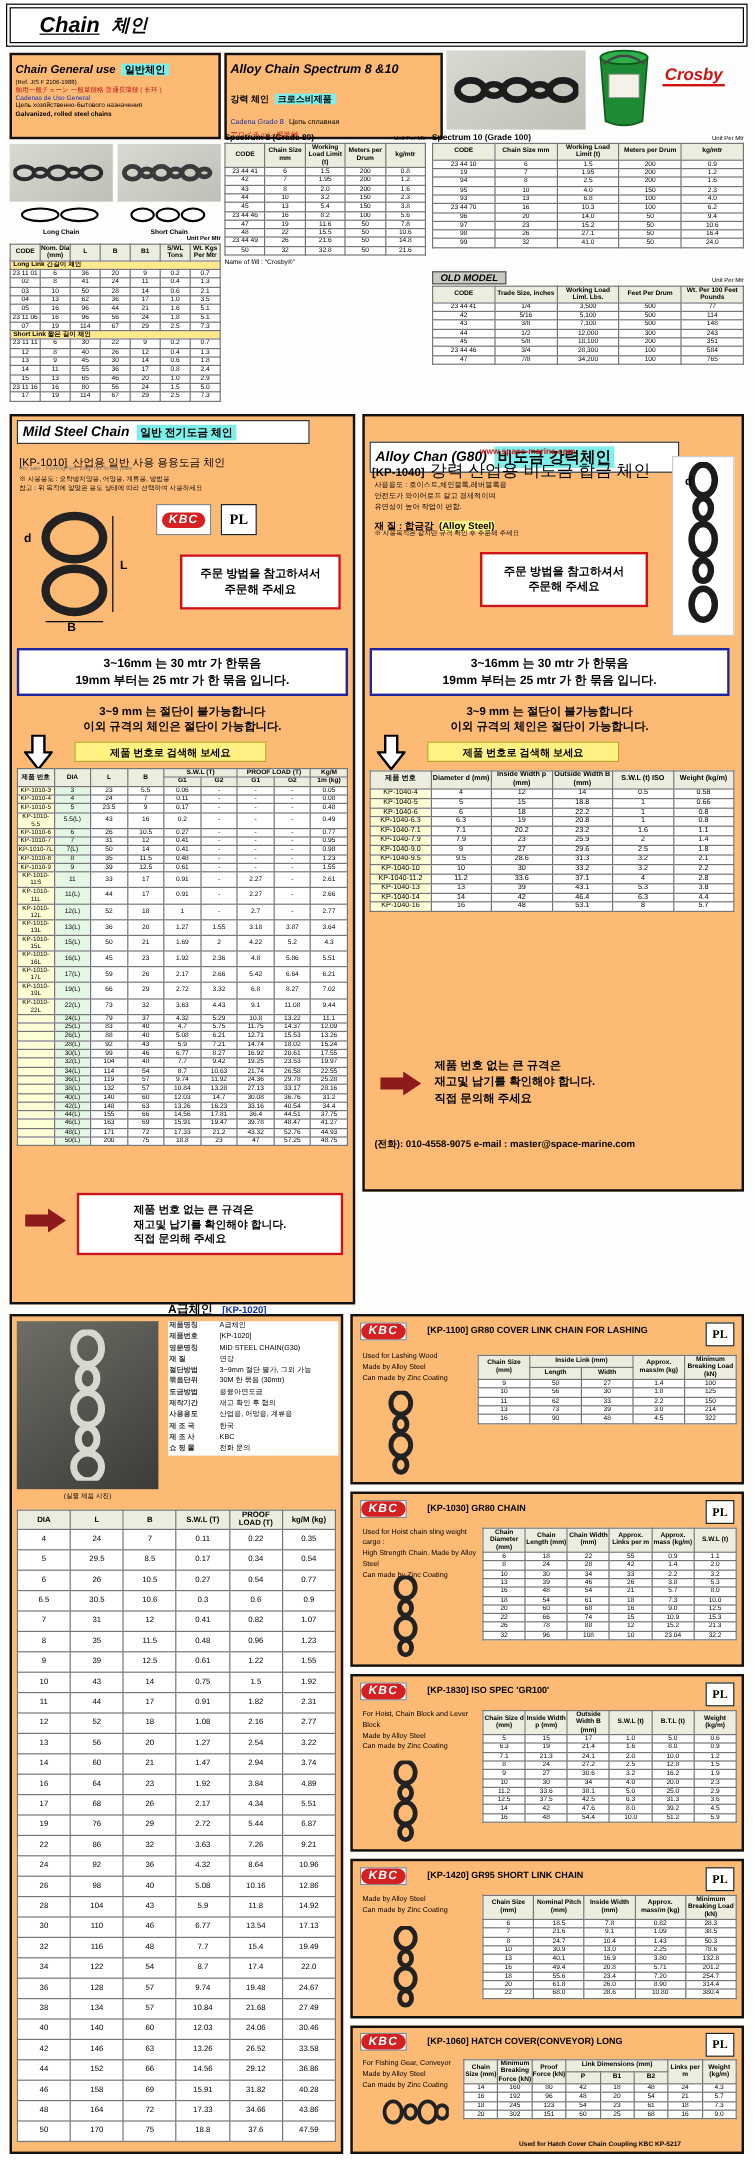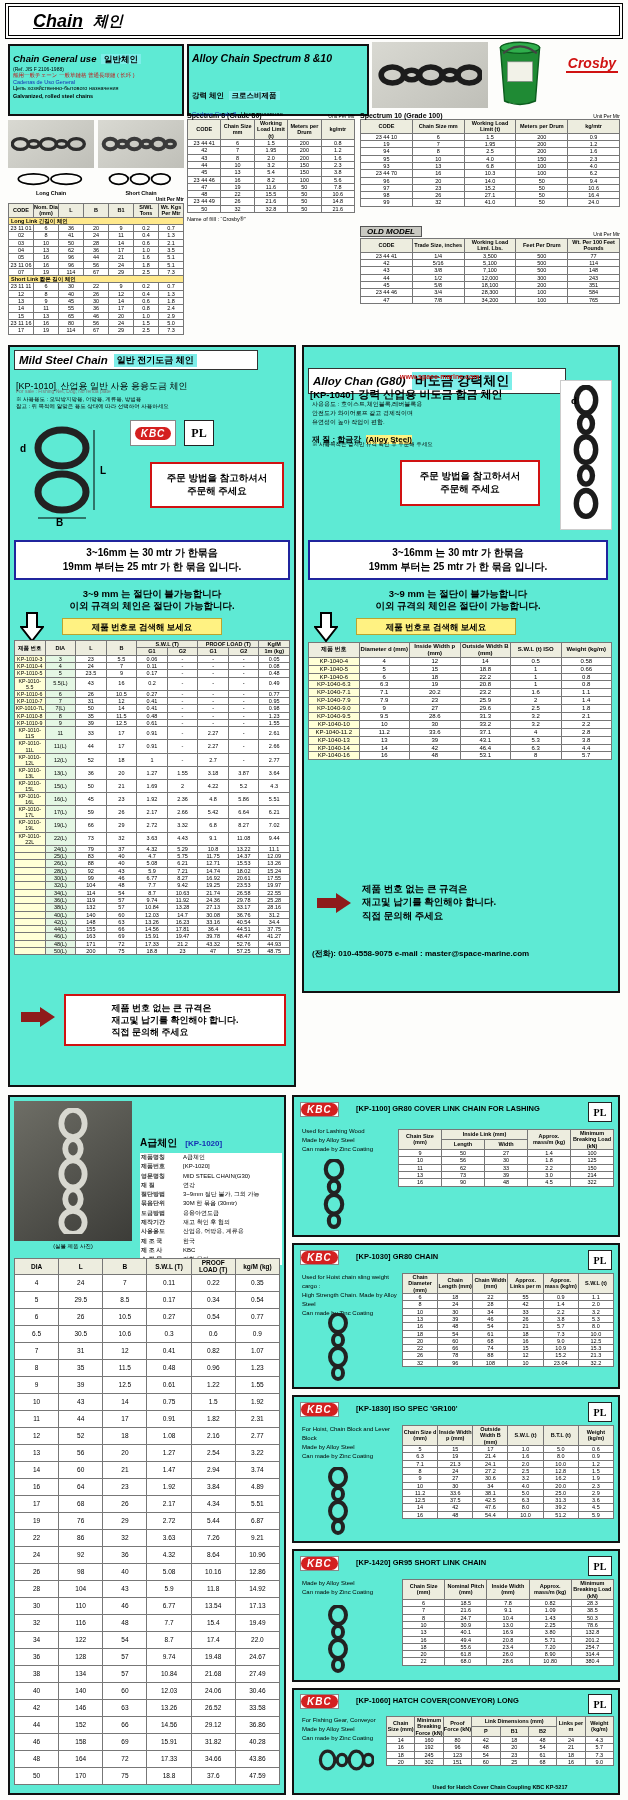--- a/index.html
+++ b/index.html
@@ -1,19 +1,19 @@
 <!DOCTYPE html>
 <html><head>
 <meta charset="utf-8">
 <style>
   *{box-sizing:border-box;margin:0;padding:0}
   html,body{background:#fdfdfb}
   body{width:628px;height:1800px;position:relative;font-family:"Liberation Sans",sans-serif;color:#000;overflow:hidden}
   .abs{position:absolute}
-  .bx{border:2px solid #111;background:#5eead4}
+  .bx{border:2px solid #111;background:#fdba74}
   .bx1{border:1px solid #333;background:#fff}
   .serif{font-family:Liberation Sans, sans-serif;font-style:italic;font-weight:700}
   .cy{background:#7deee9;padding:0 3px}
   .yel{background:#fff282}
   .ctr{text-align:center}
   table{border-collapse:collapse;width:100%;background:#fff;table-layout:fixed}
   th,td{border:1px solid #777;text-align:center;line-height:1.15;padding:0;overflow:hidden}
   thead th{background:#ededdf;font-weight:700}
   .t5 th,.t5 td{font-size:5.5px}
   .t6 th,.t6 td{font-size:6px}
@@ -238,21 +238,21 @@
           <td>29</td>
           <td>2.5</td>
           <td>7.3</td>
         </tr>
       </tbody>
   </table>
 </div>
 
 <div class="abs bx" style="left:187px;top:44px;width:182px;height:72px;padding:2px 3px">
   <div style="white-space:nowrap"><span class="serif" style="font-size:10.5px">Alloy Chain Spectrum 8 </span><span class="serif" style="font-size:10.5px">&amp;10</span></div>
-  <div style="white-space:nowrap;margin-top:18px"><span style="font-size:7.5px;font-weight:700">강력 체인</span>
+  <div style="white-space:nowrap;margin-top:6px"><span style="font-size:7.5px;font-weight:700">강력 체인</span>
   <span class="cy" style="font-size:7.5px;font-weight:700">크로스비제품</span></div>
   <div style="white-space:nowrap"><span style="font-size:6px;color:#1430b4">Cadena Grado 8</span>
   <span style="font-size:6px">Цепь сплавная</span></div>
   <div style="font-size:6px;color:#c01818">アロイチェン   鍛造鏈</div>
   <div style="font-size:5.5px;font-weight:700;margin-top:2px">Made from a heat treated alloy steel</div>
 </div>
 <div class="abs photo" style="left:372px;top:42px;width:116px;height:66px">
   <svg width="104" height="40" viewBox="0 0 130 40">
       <g fill="none" stroke="#1c1c1c" stroke-width="7">
         <ellipse cx="18" cy="20" rx="14" ry="10"></ellipse>
@@ -264,21 +264,21 @@
     </svg>
 </div>
 <div class="abs" style="left:492px;top:36px;width:56px;height:74px">
   <svg width="56" height="74" viewBox="0 0 40 52">
       <path d="M6 8 H34 L31 46 Q20 51 9 46 Z" fill="#1f8a34" stroke="#0c5c1e"></path>
       <ellipse cx="20" cy="8" rx="14" ry="4" fill="#2fae4c" stroke="#0c5c1e"></ellipse>
       <path d="M8 12 Q20 2 32 12" fill="none" stroke="#444" stroke-width="1.5"></path>
       <rect x="11" y="18" width="18" height="14" fill="#f2f2e8" stroke="#888" stroke-width="0.5"></rect>
     </svg>
 </div>
-<div class="abs" style="left:552px;top:54px;width:66px;height:24px;text-align:right">
+<div class="abs" style="left:552px;top:54px;width:66px;height:24px;text-align:left">
   <span class="serif" style="color:#d01212;font-size:14px;border-bottom:2px solid #d01212;padding:0 2px">Crosby</span>
 </div>
 <div class="abs" style="left:187px;top:112px;width:168px">
   <div style="display:flex;justify-content:space-between;align-items:flex-end">
     <span style="font-size:7px;font-weight:700">Spectrum 8 (Grade 80)</span>
     <span style="font-size:5px">Unit Per Mtr</span>
   </div>
   <table class="t5">
     <thead>
         <tr>
@@ -978,21 +978,21 @@
 </div>
 
 <div class="abs bx" style="left:302px;top:345px;width:318px;height:648px"></div>
 <div class="abs bx1" style="left:308px;top:368px;width:258px;height:26px;display:flex;align-items:center;gap:6px;padding-left:4px">
   <span class="serif" style="font-size:11.5px">Alloy Chan (G80)</span>
   <span class="cy" style="font-size:13px;font-weight:700">비도금 강력체인</span>
 </div>
 <div class="abs" style="left:400px;top:373px;font-size:7px;color:#c01818;font-weight:700">www.space-marine.com</div>
 <div class="abs" style="left:310px;top:384px;width:300px">
   <span style="font-size:9.5px;font-weight:700">[KP-1040]</span>
-  <span style="font-size:11px;font-weight:700">강력 산업용 비도금 합금 체인</span>
+  <span style="font-size:14px;font-weight:400">강력 산업용 비도금 합금 체인</span>
 </div>
 <div class="abs" style="left:312px;top:400px;width:240px">
   <div style="font-size:6px">사용용도 : 호이스트,체인블록,레버블록용</div>
   <div style="font-size:6px">안전도가 와이어로프 같고 경제적이며</div>
   <div style="font-size:6px">유연성이 높아 작업이 편함.</div>
 </div>
 <div class="abs" style="left:312px;top:428px">
   <span style="font-size:8px;font-weight:700">재  질 : 합금강</span>
   <span class="yel" style="font-size:8px;font-weight:700">(Alloy Steel)</span>
 </div>
@@ -1167,21 +1167,21 @@
       <g fill="none" stroke="#d8d8d0" stroke-width="6">
         <ellipse cx="20" cy="16" rx="12" ry="14"></ellipse>
         <ellipse cx="20" cy="42" rx="8" ry="10"></ellipse>
         <ellipse cx="20" cy="68" rx="12" ry="14"></ellipse>
         <ellipse cx="20" cy="94" rx="8" ry="10"></ellipse>
         <ellipse cx="20" cy="118" rx="12" ry="12"></ellipse>
       </g>
     </svg>
 </div>
 <div class="abs ctr" style="left:14px;top:1243px;width:118px;font-size:5.5px">(실물 제품 사진)</div>
-<div class="abs" style="left:140px;top:1136px;width:142px">
+<div class="abs" style="left:140px;top:1084px;width:142px">
   <div style="display:flex;gap:8px;align-items:baseline">
     <span style="font-size:10px;font-weight:700">A급체인</span>
     <span style="font-size:8px;font-weight:700;color:#1430b4">[KP-1020]</span>
   </div>
   <table class="speclist" style="margin-top:3px">
     <tbody>
         <tr>
           <td>제품명칭</td>
           <td>A급체인</td>
         </tr>

